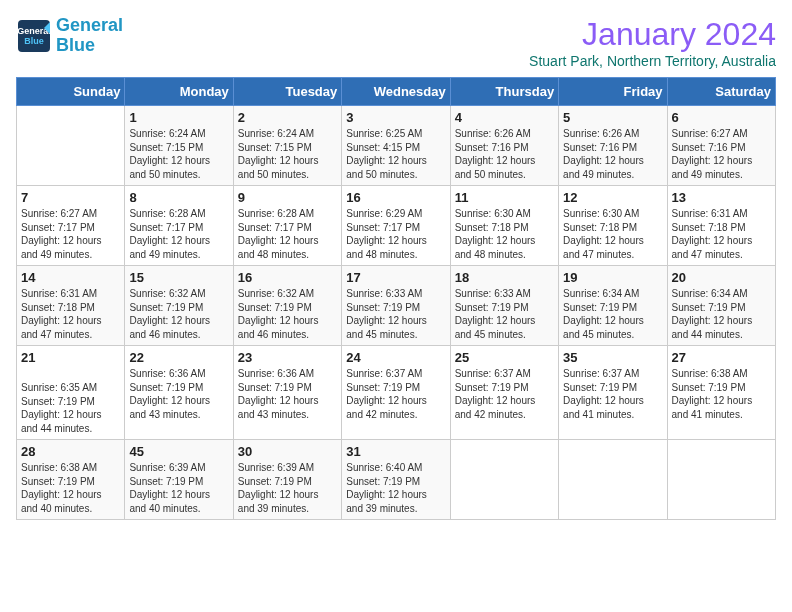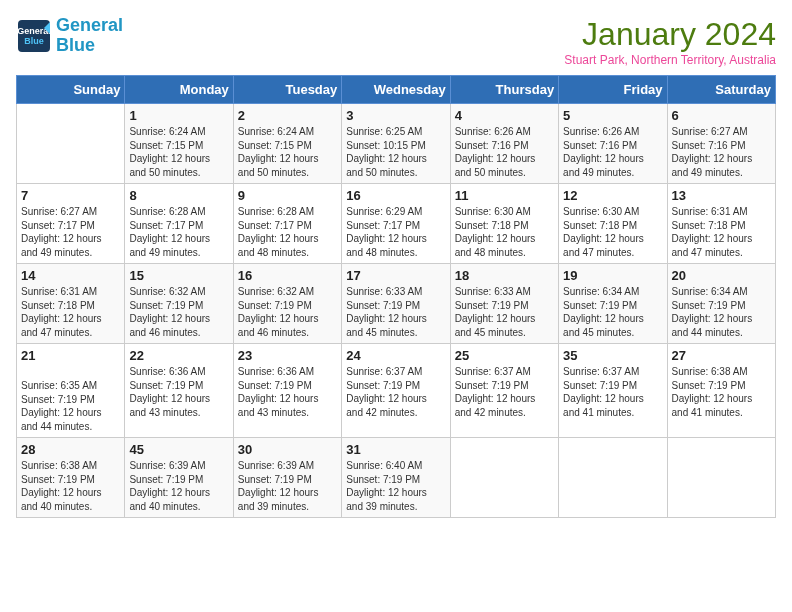--- a/index.html
+++ b/index.html
@@ -33,25 +33,25 @@
     .logo-icon {
       width: 36px;
       height: 36px;
     }
     .title-block {
       text-align: right;
     }
     .month-title {
       font-size: 32px;
       font-weight: normal;
-      color: #4d7c0f;
+      color: #8b5cf6;
     }
     .subtitle {
-      font-size: 12px;
-      color: #ec4899;
+      font-size: 14px;
+      color: #0f766e;
     }
     table {
       width: 100%;
       border-collapse: collapse;
       table-layout: fixed;
     }
     thead tr th {
       background: #2f6eb5;
       color: #fff;
       font-size: 13px;
@@ -137,21 +137,21 @@
         <td>
           <span class="day-number">2</span>
           <div class="day-info" style="white-space: pre-line;">Sunrise: 6:24 AM
 Sunset: 7:15 PM
 Daylight: 12 hours
 and 50 minutes.</div>
         </td>
         <td>
           <span class="day-number">3</span>
           <div class="day-info" style="white-space: pre-line;">Sunrise: 6:25 AM
-Sunset: 10:15 PM
+Sunset: 4:15 PM
 Daylight: 12 hours
 and 50 minutes.</div>
         </td>
         <td>
           <span class="day-number">4</span>
           <div class="day-info" style="white-space: pre-line;">Sunrise: 6:26 AM
 Sunset: 7:16 PM
 Daylight: 12 hours
 and 50 minutes.</div>
         </td>

